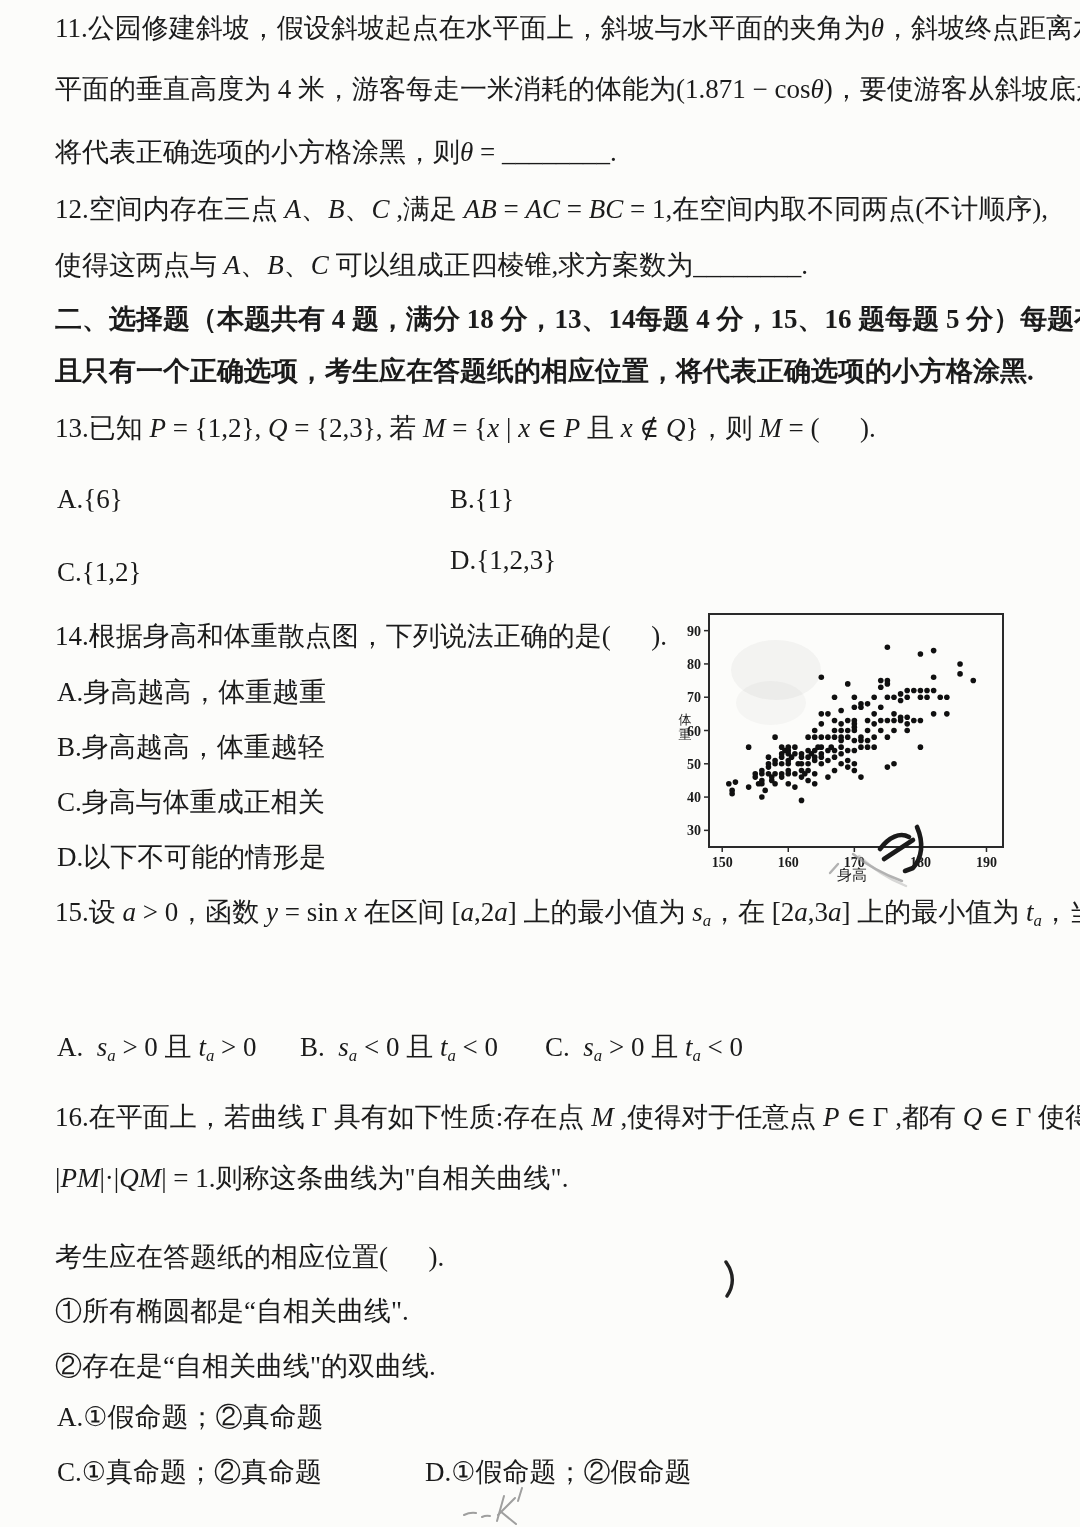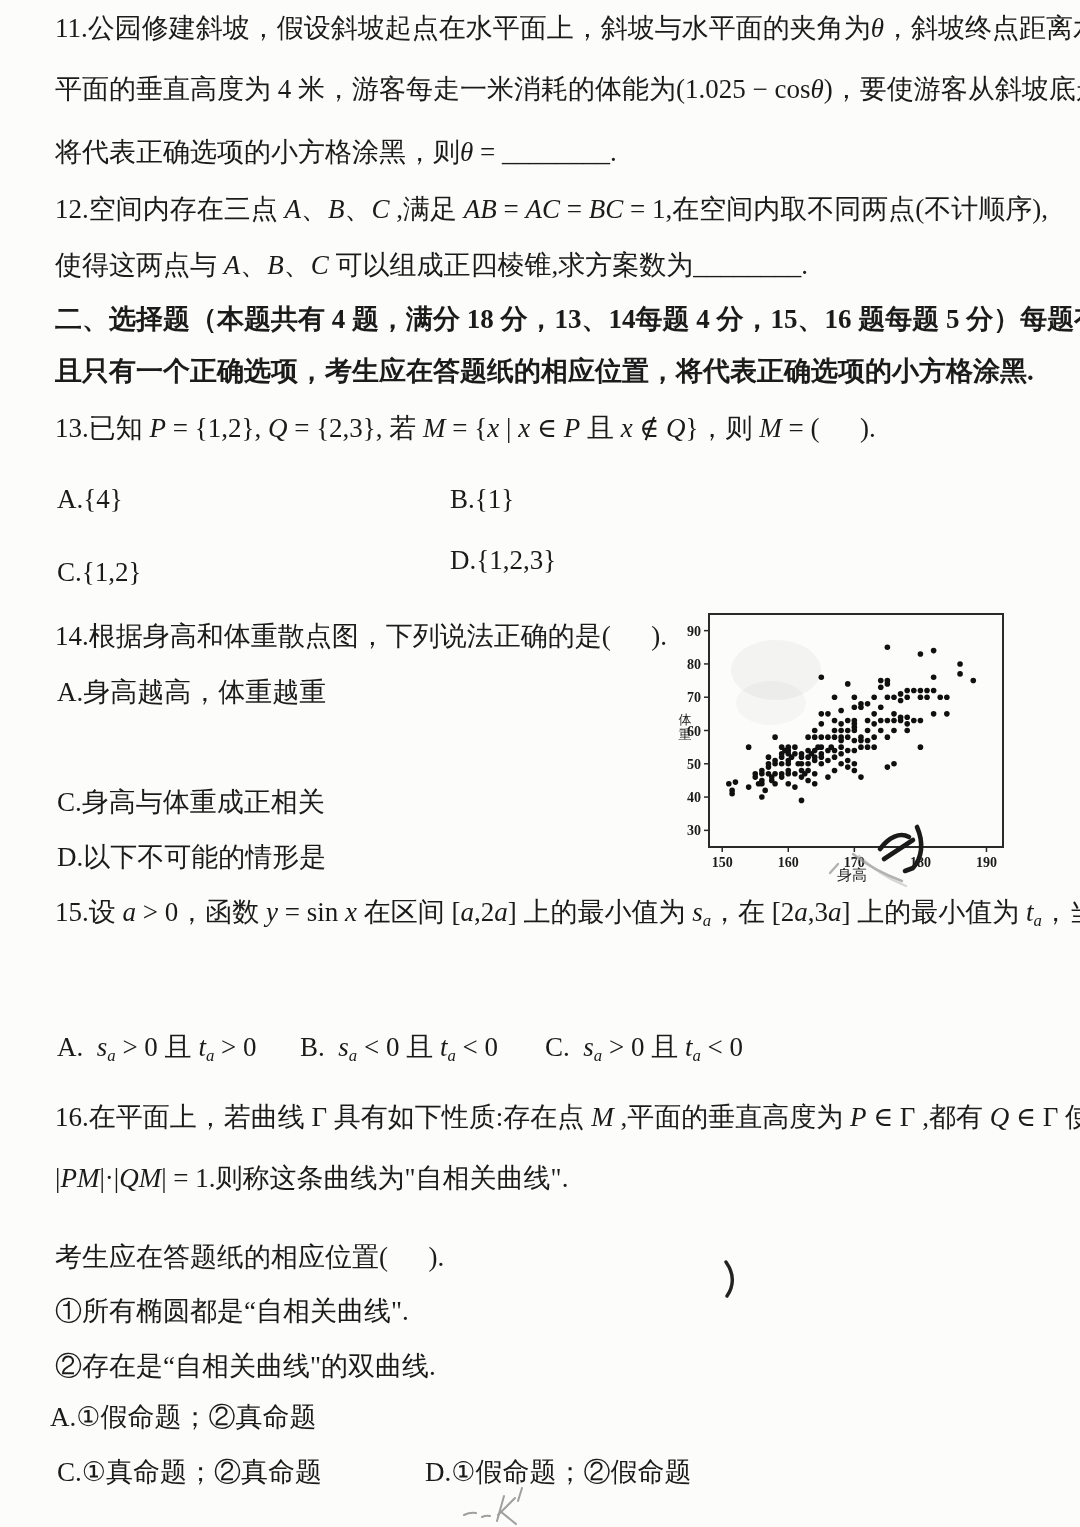--- a/index.html
+++ b/index.html
@@ -19,37 +19,38 @@
   .chart-wrap{position:absolute;left:676px;top:608px;width:334px;height:292px;}
   svg text{font-family:"Liberation Serif","DejaVu Serif",serif;fill:#1b1b1b;}
   .penmark{position:absolute;}
 </style>
 </head>
 <body>
 
 <div class="page">
 
   <p class="ln" style="left:55px;top:12px"><span>11.公园修建斜坡，假设斜坡起点在水平面上，斜坡与水平面的夹角为</span><span class="mi">θ</span><span>，斜坡终点距离水</span></p>
-  <p class="ln" style="left:55px;top:73px"><span>平面的垂直高度为 4 米，游客每走一米消耗的体能为(1.025 − cos</span><span class="mi">θ</span><span>)，要使游客从斜坡底走</span></p>
+  <p class="ln" style="left:55px;top:73px"><span>平面的垂直高度为 4 米，游客每走一米消耗的体能为(1.871 − cos</span><span class="mi">θ</span><span>)，要使游客从斜坡底走</span></p>
   <p class="ln" style="left:55px;top:136px"><span>将代表正确选项的小方格涂黑，则</span><span class="mi">θ</span><span> = ________.</span></p>
 
   <p class="ln" style="left:55px;top:193px"><span>12.空间内存在三点 </span><span class="mi">A</span><span>、</span><span class="mi">B</span><span>、</span><span class="mi">C</span><span> ,满足 </span><span class="mi">AB</span><span> = </span><span class="mi">AC</span><span> = </span><span class="mi">BC</span><span> = 1,在空间内取不同两点(不计顺序),</span></p>
   <p class="ln" style="left:55px;top:249px"><span>使得这两点与 </span><span class="mi">A</span><span>、</span><span class="mi">B</span><span>、</span><span class="mi">C</span><span> 可以组成正四棱锥,求方案数为________.</span></p>
 
   <p class="ln b" style="left:55px;top:303px">二、选择题（本题共有 4 题，满分 18 分，13、14每题 4 分，15、16 题每题 5 分）每题有</p>
   <p class="ln b" style="left:55px;top:355px">且只有一个正确选项，考生应在答题纸的相应位置，将代表正确选项的小方格涂黑.</p>
 
   <p class="ln" style="left:55px;top:412px"><span>13.已知 </span><span class="mi">P</span><span> = {1,2}, </span><span class="mi">Q</span><span> = {2,3}, 若 </span><span class="mi">M</span><span> = {</span><span class="mi">x</span><span> | </span><span class="mi">x</span><span> ∈ </span><span class="mi">P</span><span> 且 </span><span class="mi">x</span><span> ∉ </span><span class="mi">Q</span><span>}，则 </span><span class="mi">M</span><span> = (      ).</span></p>
-  <p class="ln" style="left:57px;top:483px">A.{4}</p>
+  <p class="ln" style="left:57px;top:483px">A.{6}</p>
   <p class="ln" style="left:450px;top:483px">B.{1}</p>
   <p class="ln" style="left:57px;top:556px">C.{1,2}</p>
   <p class="ln" style="left:450px;top:544px">D.{1,2,3}</p>
 
   <p class="ln" style="left:55px;top:620px">14.根据身高和体重散点图，下列说法正确的是(      ).</p>
   <p class="ln" style="left:57px;top:676px">A.身高越高，体重越重</p>
+  <p class="ln" style="left:57px;top:731px">B.身高越高，体重越轻</p>
   <p class="ln" style="left:57px;top:786px">C.身高与体重成正相关</p>
   <p class="ln" style="left:57px;top:841px">D.以下不可能的情形是</p>
 
   <div class="chart-wrap">
     <svg id="chart-svg" width="334" height="292" viewBox="0 0 334 292">
       <g>
         <ellipse cx="100" cy="62" rx="45" ry="30" fill="#555" opacity="0.05"></ellipse>
         <ellipse cx="95" cy="95" rx="35" ry="22" fill="#555" opacity="0.04"></ellipse>
       </g>
       <g id="chart-axes">
@@ -271,26 +272,26 @@
         <path d="M241,219 C248,235 246,250 237,260 L229,263"></path>
       </g>
     </svg>
   </div>
 
   <p class="ln" style="left:55px;top:896px"><span>15.设 </span><span class="mi">a</span><span> &gt; 0，函数 </span><span class="mi">y</span><span> = sin </span><span class="mi">x</span><span> 在区间 [</span><span class="mi">a</span><span>,2</span><span class="mi">a</span><span>] 上的最小值为 </span><span class="mi">s</span><span class="mi sb">a</span><span>，在 [2</span><span class="mi">a</span><span>,3</span><span class="mi">a</span><span>] 上的最小值为 </span><span class="mi">t</span><span class="mi sb">a</span><span>，当</span></p>
   <p class="ln" style="left:57px;top:1031px"><span>A.  </span><span class="mi">s</span><span class="mi sb">a</span><span> &gt; 0 且 </span><span class="mi">t</span><span class="mi sb">a</span><span> &gt; 0</span></p>
   <p class="ln" style="left:300px;top:1031px"><span>B.  </span><span class="mi">s</span><span class="mi sb">a</span><span> &lt; 0 且 </span><span class="mi">t</span><span class="mi sb">a</span><span> &lt; 0</span></p>
   <p class="ln" style="left:545px;top:1031px"><span>C.  </span><span class="mi">s</span><span class="mi sb">a</span><span> &gt; 0 且 </span><span class="mi">t</span><span class="mi sb">a</span><span> &lt; 0</span></p>
 
-  <p class="ln" style="left:55px;top:1101px"><span>16.在平面上，若曲线 Γ 具有如下性质:存在点 </span><span class="mi">M</span><span> ,平面的垂直高度为 </span><span class="mi">P</span><span> ∈ Γ ,都有 </span><span class="mi">Q</span><span> ∈ Γ 使得</span></p>
+  <p class="ln" style="left:55px;top:1101px"><span>16.在平面上，若曲线 Γ 具有如下性质:存在点 </span><span class="mi">M</span><span> ,使得对于任意点 </span><span class="mi">P</span><span> ∈ Γ ,都有 </span><span class="mi">Q</span><span> ∈ Γ 使得</span></p>
   <p class="ln" style="left:55px;top:1162px"><span>|</span><span class="mi">PM</span><span>|·|</span><span class="mi">QM</span><span>| = 1.则称这条曲线为"自相关曲线".</span></p>
   <p class="ln" style="left:55px;top:1241px">考生应在答题纸的相应位置(      ).</p>
   <p class="ln" style="left:55px;top:1295px">①所有椭圆都是“自相关曲线".</p>
   <p class="ln" style="left:55px;top:1350px">②存在是“自相关曲线"的双曲线.</p>
-  <p class="ln" style="left:50px;top:1401px">A.①假命题；②真命题</p>
+  <p class="ln" style="left:57px;top:1401px">A.①假命题；②真命题</p>
   <p class="ln" style="left:57px;top:1456px">C.①真命题；②真命题</p>
   <p class="ln" style="left:425px;top:1456px">D.①假命题；②假命题</p>
 
   <svg class="penmark" style="left:718px;top:1258px" width="24" height="44" viewBox="0 0 24 44">
     <path d="M8,4 C15,14 17,26 9,38" stroke="#222" stroke-width="3.4" fill="none" stroke-linecap="round"></path>
   </svg>
 
   <svg class="penmark" style="left:450px;top:1484px" width="100" height="42" viewBox="0 0 100 42">
     <g stroke="#8f8f8f" stroke-width="2" fill="none" stroke-linecap="round" opacity="0.85">
       <path d="M14,31 q6,-3 12,-2"></path>

